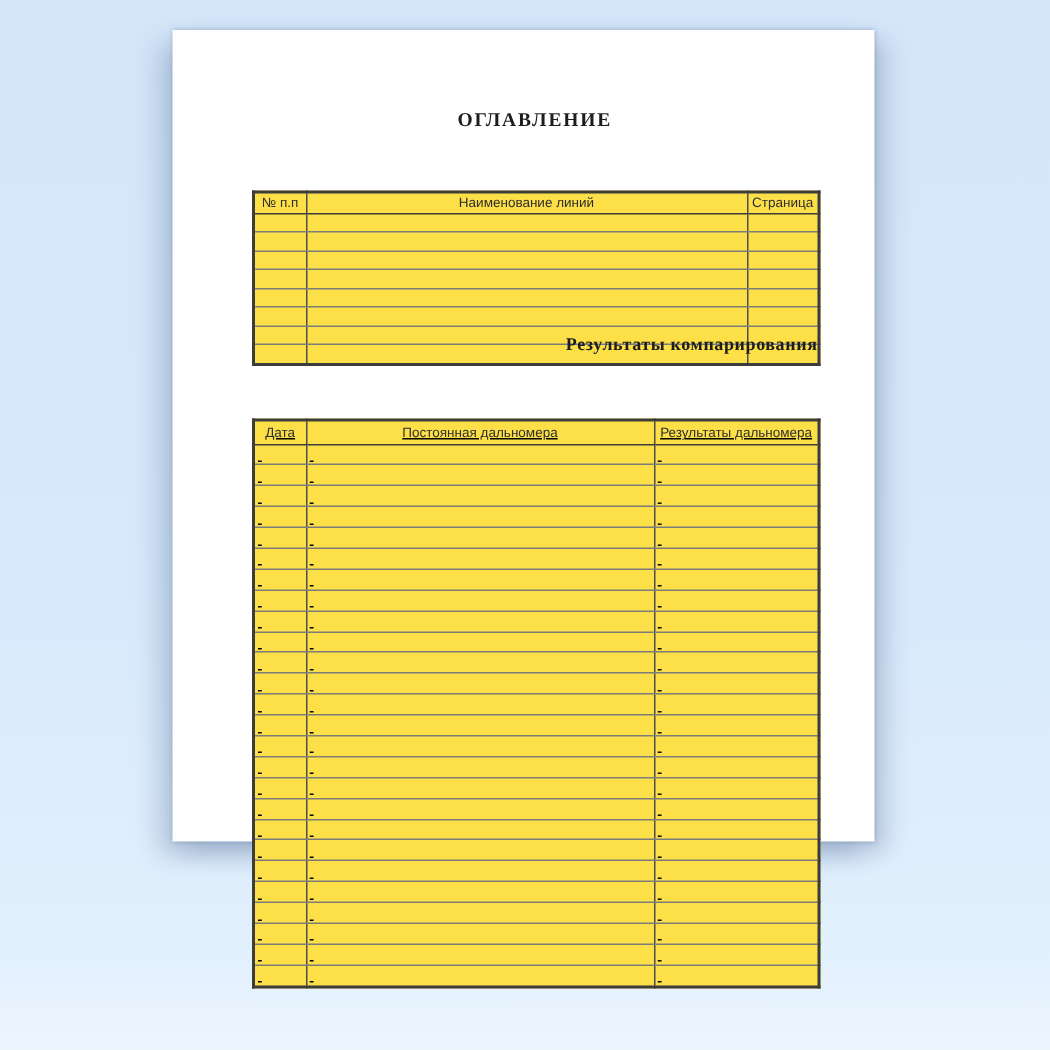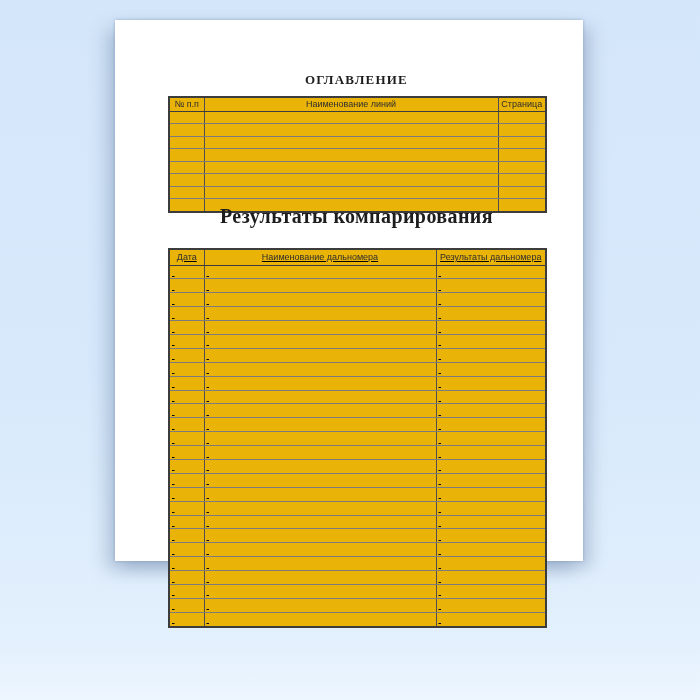--- a/index.html
+++ b/index.html
@@ -16,26 +16,27 @@
                -9px 9px 16px rgba(125,148,182,.45),
                9px 7px 14px rgba(125,148,182,.38);
   }
   .doc-title{
     position:absolute;left:53px;width:377px;margin:0;
     text-align:center;color:#1d1d1d;
     font-family:"Liberation Serif","DejaVu Serif",serif;
     font-weight:bold;
   }
   .title-toc{top:52px;font-size:13px;letter-spacing:1.2px;}
-  .title-results{top:185px;font-size:20px;letter-spacing:.4px;}
+  .title-results{top:202px;font-size:12px;letter-spacing:.4px;text-align:right;}
 
   table{
     position:absolute;left:53px;width:377px;
     border-collapse:collapse;table-layout:fixed;
-    background:#eab308;
+    background:#fde047;
+    margin-top:31px;
   }
   #toc-table{top:76px;height:117px;}
   #results-table{top:228px;height:380px;text-decoration:underline;}
 
   table{border:2px solid #3c3c3c;}
   th,td{
     border-left:1px solid #4e4e4e;border-right:1px solid #4e4e4e;
     border-top:1px solid #7c7c7c;border-bottom:1px solid #7c7c7c;
     padding:0 2px;overflow:hidden;white-space:nowrap;
   }
@@ -124,21 +125,21 @@
 
   <table id="results-table">
     <colgroup>
       <col class="c-date">
         <col class="c-coef">
         <col class="c-const">
     </colgroup>
     <thead>
       <tr>
         <th>Дата</th>
-        <th>Наименование дальномера</th>
+        <th>Постоянная дальномера</th>
         <th>Результаты дальномера</th>
       </tr>
     </thead>
     <tbody>
         <tr>
           <td>&nbsp;</td>
           <td>&nbsp;</td>
           <td>&nbsp;</td>
         </tr>
         <tr>

